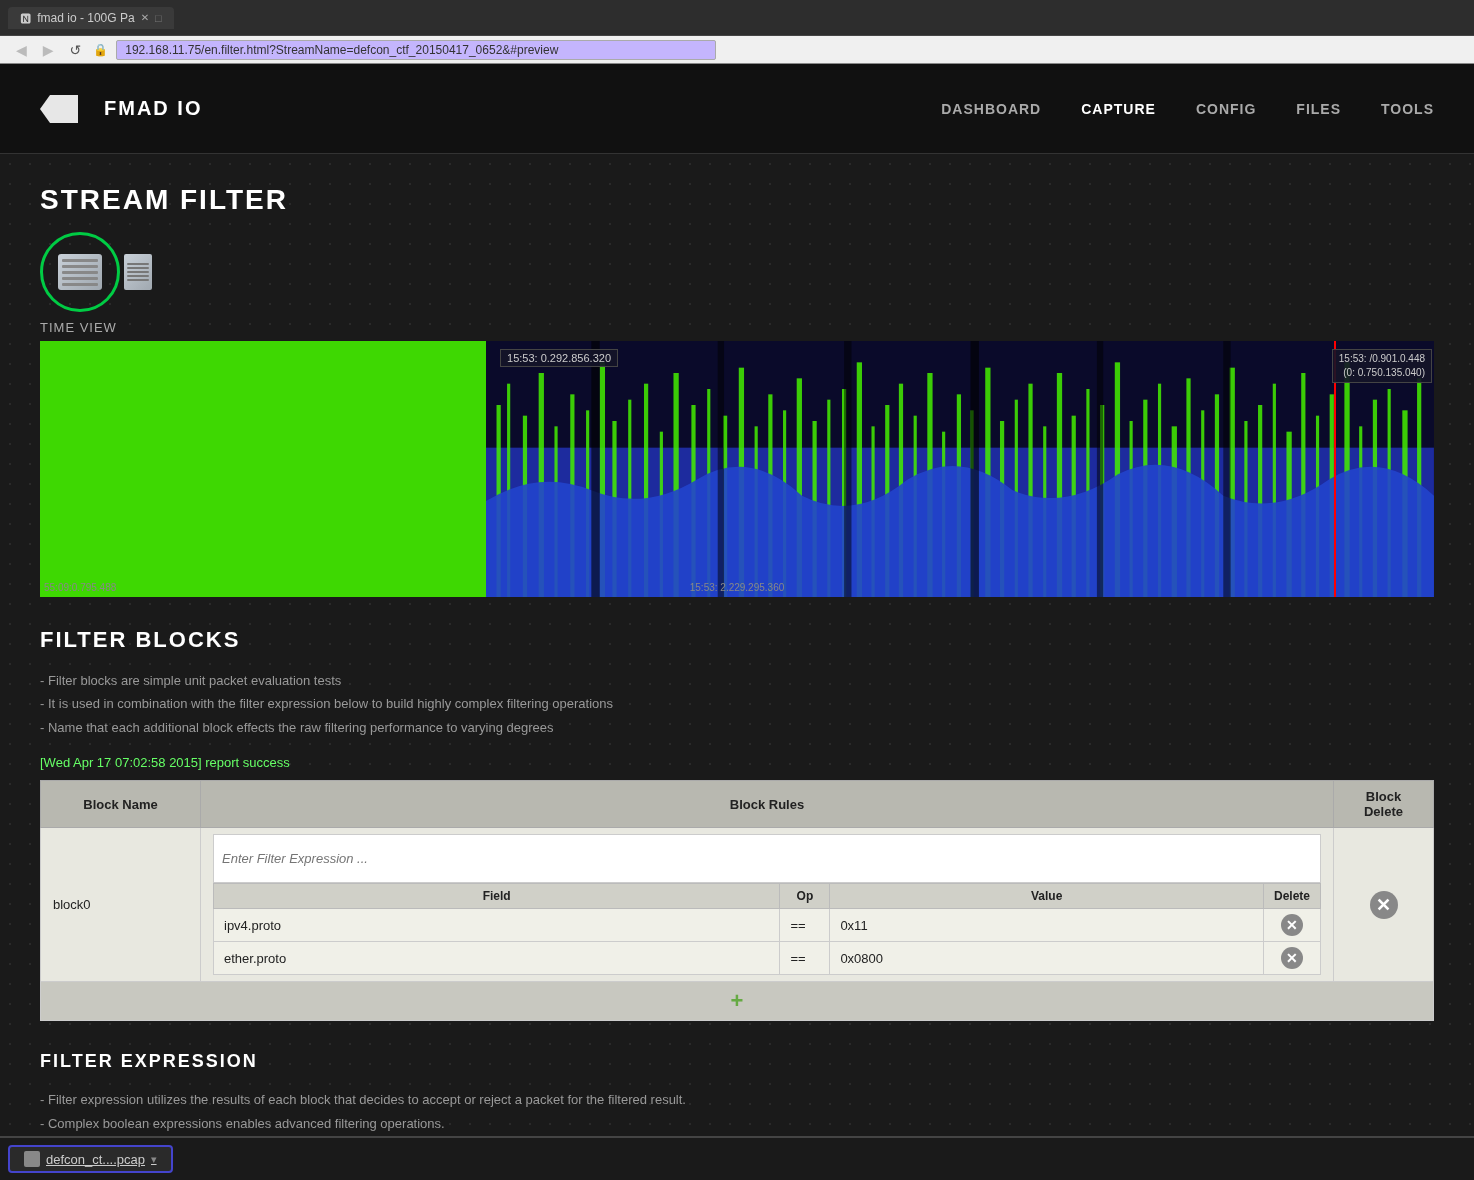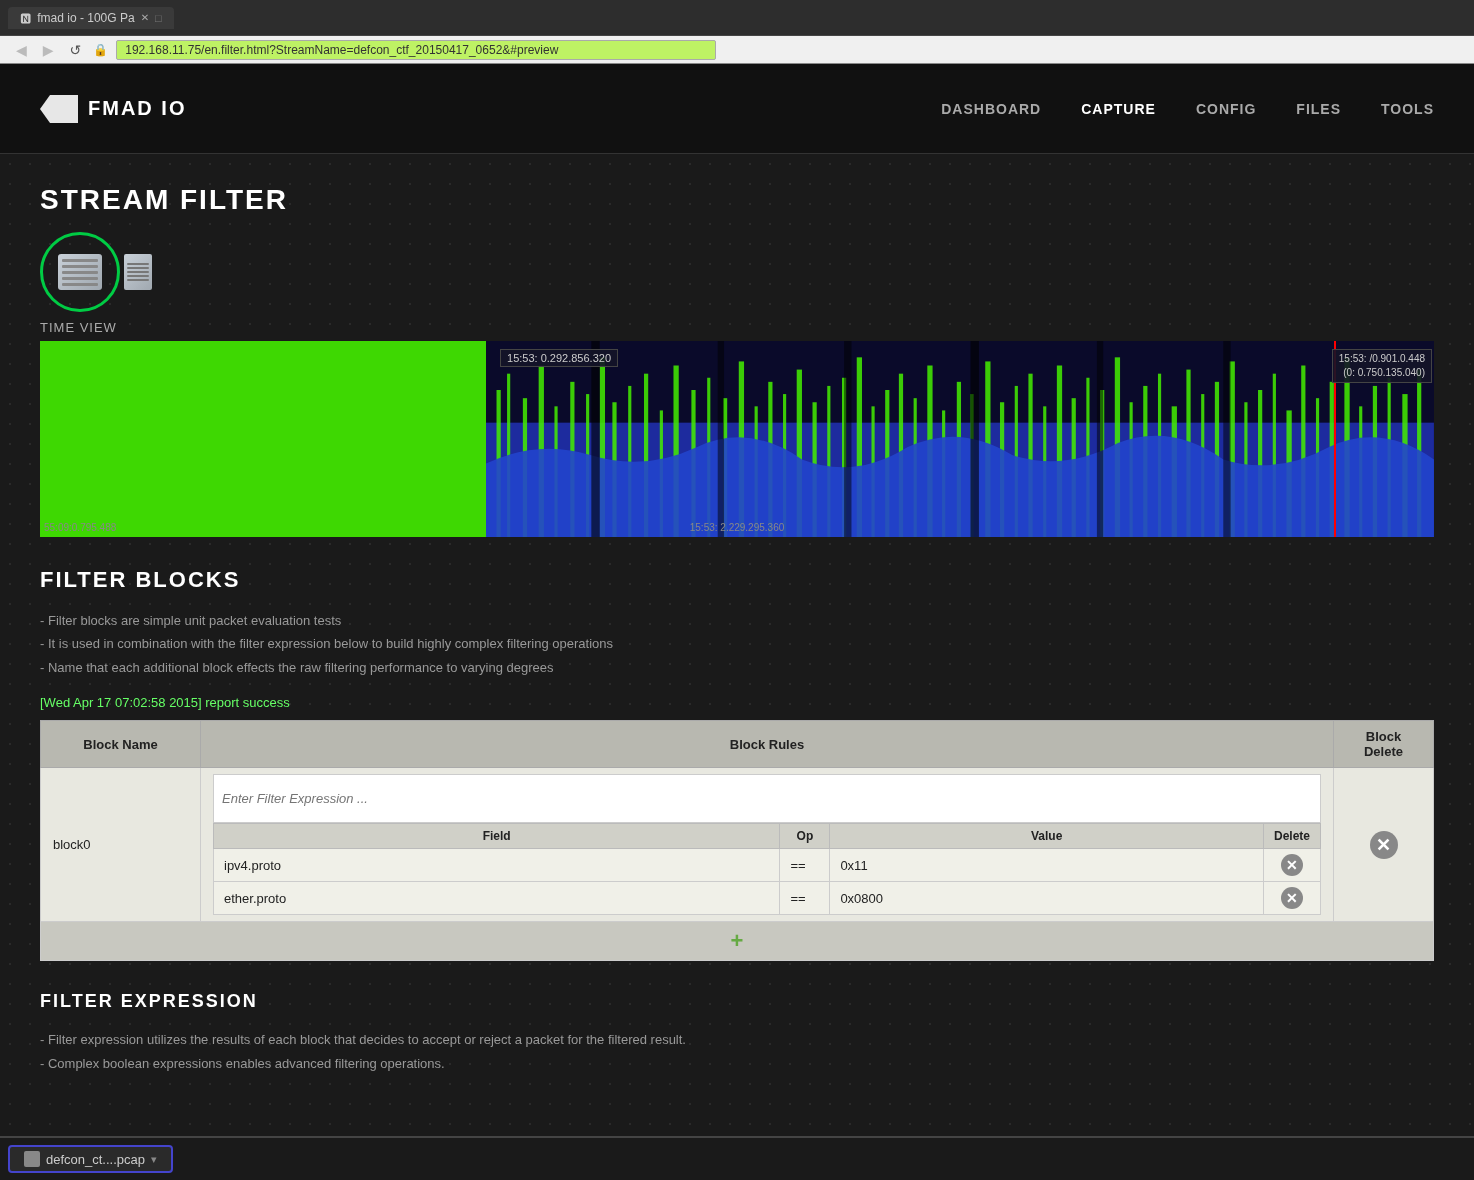--- a/index.html
+++ b/index.html
@@ -52,42 +52,42 @@
       color: #555;
       cursor: pointer;
       background: none;
       border: none;
       padding: 2px 4px;
     }
     .nav-btn.disabled { color: #bbb; cursor: default; }
     .address-input {
       flex: 1;
       max-width: 600px;
-      background: #bef264;
+      background: #c4b5fd;
       border: 1px solid #aaa;
       border-radius: 2px;
       padding: 2px 8px;
       font-size: 12px;
       color: #333;
     }
 
     
     .app-header {
       background: #111;
       height: 90px;
       display: flex;
       align-items: center;
       padding: 0 40px;
       justify-content: space-between;
       border-bottom: 1px solid #333;
     }
     .logo-area {
       display: flex;
       align-items: center;
-      gap: 10px;
+      gap: 26px;
     }
     .logo-text {
       font-size: 20px;
       font-weight: bold;
       color: #fff;
       letter-spacing: 2px;
     }
     .nav-menu {
       display: flex;
       gap: 40px;
@@ -183,21 +183,21 @@
       font-size: 13px;
       color: #aaa;
       letter-spacing: 1px;
       margin-bottom: 6px;
       text-transform: uppercase;
     }
 
     
     .chart-container {
       width: 100%;
-      height: 196px;
+      height: 256px;
       position: relative;
       background: #0d0d1a;
       margin-bottom: 30px;
       overflow: hidden;
     }
     .chart-green-section {
       position: absolute;
       left: 0;
       top: 0;
       width: 32%;
@@ -405,20 +405,21 @@
       background: #2a2a2a;
       border: 2px solid #4444cc;
       border-radius: 4px;
       padding: 4px 14px;
       font-size: 13px;
       color: #ccc;
       cursor: pointer;
       display: flex;
       align-items: center;
       gap: 6px;
+      text-decoration: underline;
     }
     .taskbar-item-icon {
       width: 16px;
       height: 16px;
       background: #888;
       border-radius: 2px;
     }
     .taskbar-dropdown {
       font-size: 11px;
       color: #888;

